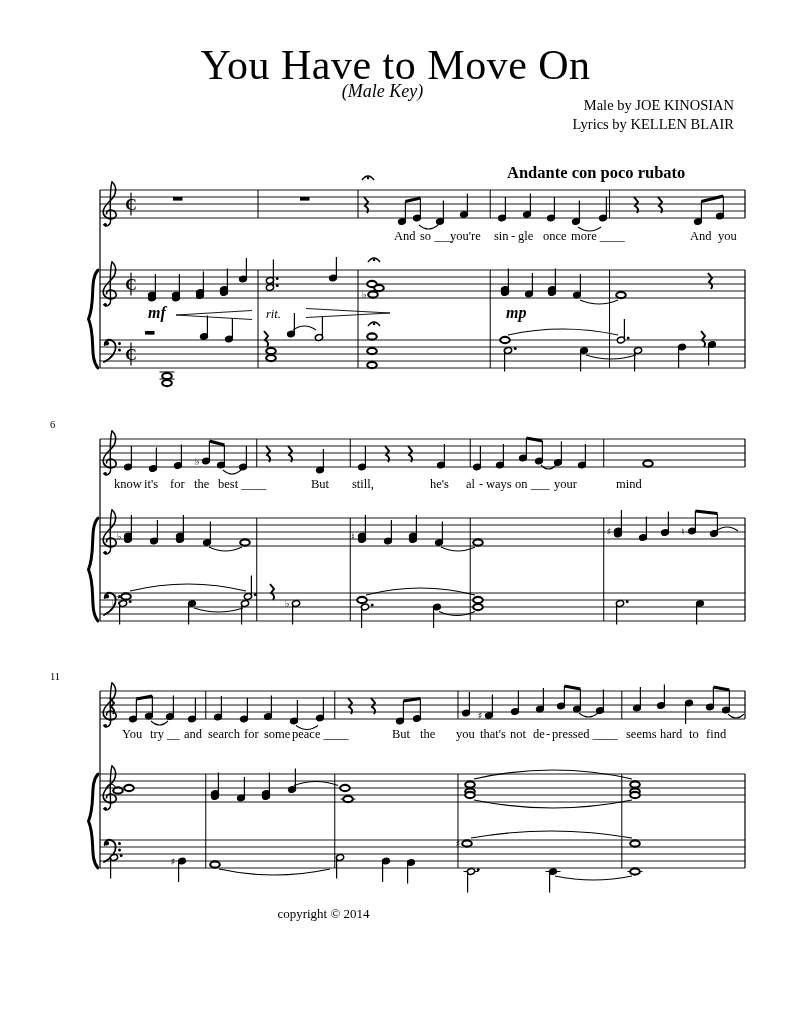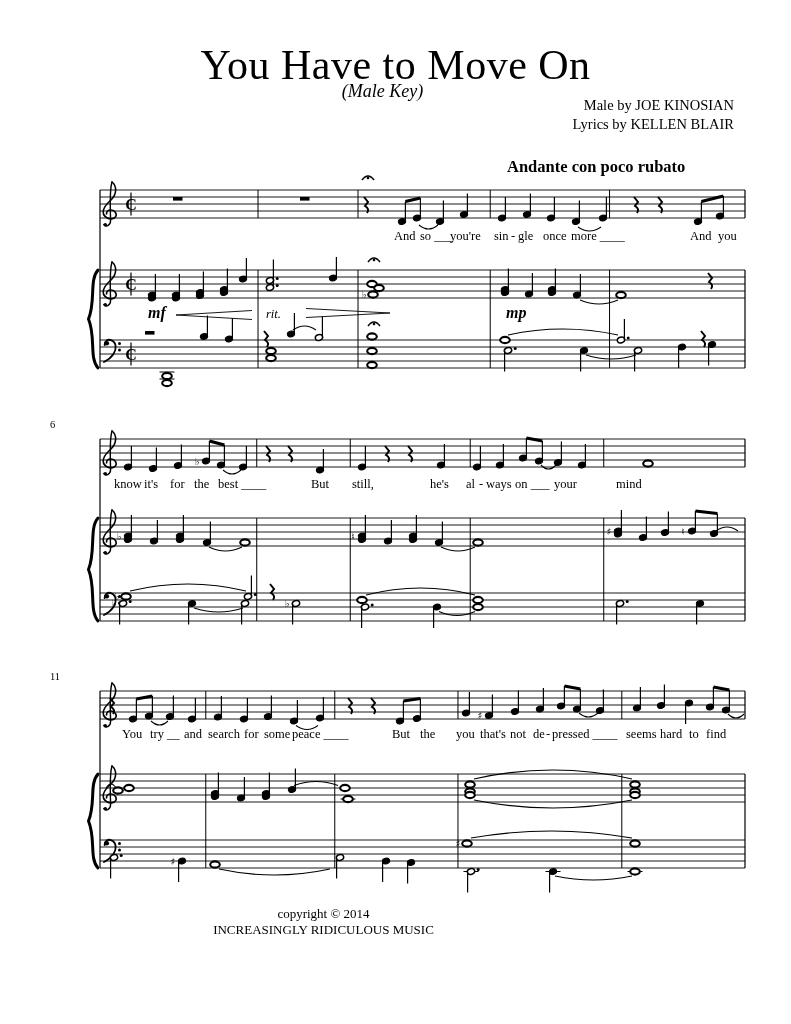--- a/index.html
+++ b/index.html
@@ -3,21 +3,21 @@
 <meta charset="utf-8">
 <title>You Have to Move On</title>
 <style>
   html,body{margin:0;padding:0}
   body{width:791px;height:1024px;background:#ffffff;position:relative;overflow:hidden;
        font-family:"Liberation Serif","DejaVu Serif",serif;color:#000}
   .abs{position:absolute}
   #title{top:44px;left:0;width:791px;text-align:center;font-size:42px;line-height:1;letter-spacing:.5px}
   #subtitle{top:81px;left:0;width:765px;text-align:center;font-size:18px;font-style:italic}
   #credits{top:96px;right:57px;text-align:right;font-size:14.5px;line-height:1.3}
-  #tempo{top:157px;left:507px;font-weight:bold;font-size:16.5px}
+  #tempo{top:163px;left:507px;font-weight:bold;font-size:16.5px}
   #footer{top:906px;left:0;width:647px;text-align:center;font-size:13px;line-height:1.2}
   svg#notation{position:absolute;top:0;left:0}
 </style>
 </head>
 <body>
 
 <div id="title" class="abs">You Have to Move On</div>
 <div id="subtitle" class="abs">(Male Key)</div>
 <div id="credits" class="abs">
   <div>Male by JOE KINOSIAN</div>
@@ -965,14 +965,13 @@
         <text x="626" y="738" fill="#000000" font-family="&quot;Liberation Serif&quot;,&quot;DejaVu Serif&quot;,serif" font-size="12.5">seems</text>
         <text x="660" y="738" fill="#000000" font-family="&quot;Liberation Serif&quot;,&quot;DejaVu Serif&quot;,serif" font-size="12.5">hard</text>
         <text x="689" y="738" fill="#000000" font-family="&quot;Liberation Serif&quot;,&quot;DejaVu Serif&quot;,serif" font-size="12.5">to</text>
         <text x="706" y="738" fill="#000000" font-family="&quot;Liberation Serif&quot;,&quot;DejaVu Serif&quot;,serif" font-size="12.5">find</text>
       </g>
     </g>
   </svg>
 
 <div id="footer" class="abs">
   <div>copyright © 2014</div>
-  <div>INCREASINGLY RIDICULOUS MUSIC</div>
 </div>
 
 </body></html>

